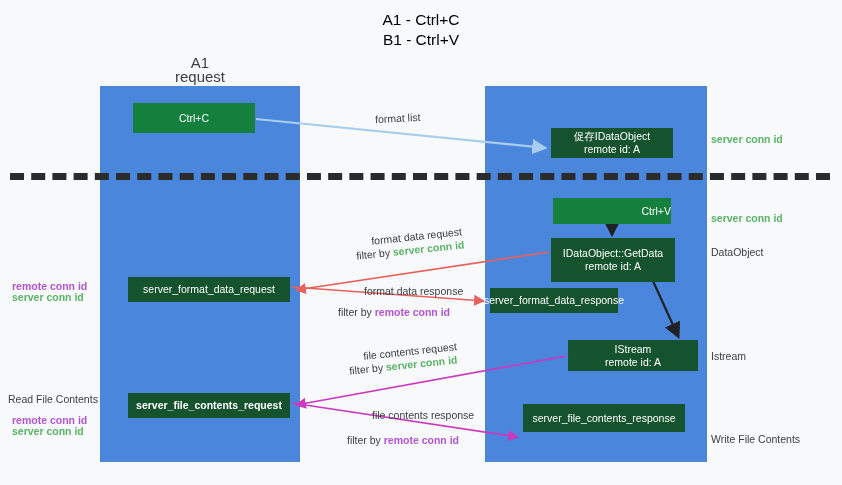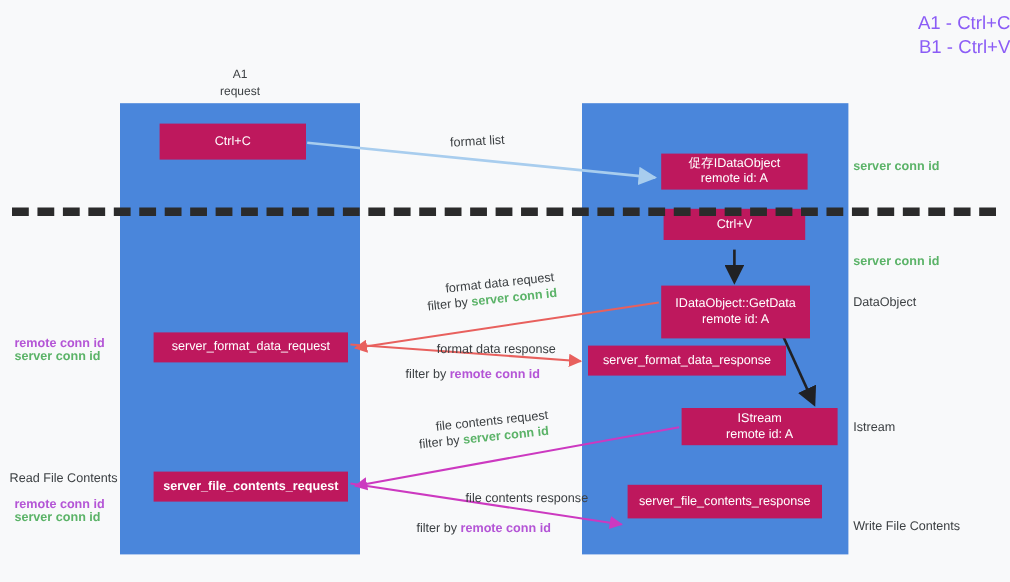--- a/index.html
+++ b/index.html
@@ -12,40 +12,40 @@
     overflow: hidden;
     font-family: "Liberation Sans", sans-serif;
     color: #3c4043;
   }
   #canvas { position: absolute; inset: 0; }
 
   
   .title {
     position: absolute;
     left: 0; right: 0; top: 10px;
-    text-align: right;
+    text-align: center;
     font-size: 15.5px;
     line-height: 20px;
-    color: #8b5cf6;
+    color: #000000;
     white-space: pre;
   }
 
   
   .lane {
     position: absolute;
     background: #4a86db;
     top: 86px; height: 376px;
   }
   .lane.a1 { left: 100px; width: 200px; }
   .lane.b1 { left: 485px; width: 222px; }
 
   .lane-header {
     position: absolute;
     text-align: center;
-    font-size: 10px;
+    font-size: 15px;
     line-height: 14px;
     color: #3c4043;
     white-space: pre;
   }
   .lane-header.a1 { left: 100px; width: 200px; top: 56px; }
   .lane-header.b1 { left: 485px; width: 222px; top: 56px; }
 
   
   .divider {
     position: absolute;
@@ -63,30 +63,30 @@
     flex-direction: column;
     align-items: center;
     justify-content: center;
     color: #ffffff;
     font-size: 10.5px;
     line-height: 13px;
     text-align: center;
     z-index: 5;
     white-space: pre;
   }
-  .box.green { background: #be185d; }
-  .box.orange { background: #be185d; }
+  .box.green { background: #15803d; }
+  .box.orange { background: #14532d; }
 
   
   .b-ctrlc      { left: 133px; top: 103px;  width: 122px; height: 30px; }
   .b-dataobj    { left: 551px; top: 128px;  width: 122px; height: 30px; }
-  .b-ctrlv      { left: 553px; top: 174px;  width: 118px; height: 26px; }
+  .b-ctrlv      { left: 553px; top: 198px;  width: 118px; height: 26px; align-items: flex-end; }
   .b-getdata    { left: 551px; top: 238px;  width: 124px; height: 44px; }
   .b-fmtreq     { left: 128px; top: 277px;  width: 162px; height: 25px; }
-  .b-fmtresp    { left: 490px; top: 288px;  width: 165px; height: 25px; }
+  .b-fmtresp    { left: 490px; top: 288px;  width: 128px; height: 25px; }
   .b-istream    { left: 568px; top: 340px;  width: 130px; height: 31px; }
   .b-filereq    { left: 128px; top: 393px;  width: 162px; height: 25px; font-weight: bold; }
   .b-fileresp   { left: 523px; top: 404px;  width: 162px; height: 28px; }
 
   
   .ann {
     position: absolute;
     font-size: 10.5px;
     line-height: 14px;
     white-space: pre;
@@ -121,21 +121,21 @@
 
   .l-formatlist { left: 375px; top: 111px; transform: rotate(-3deg); }
 
   .l-fdreq  { left: 371px; top: 229px; transform: rotate(-6deg); }
   .l-fdreq2 { left: 356px; top: 243px; transform: rotate(-6deg); }
   .l-fdresp { left: 364px; top: 284px; }
   .l-fdresp2{ left: 338px; top: 305px; }
 
   .l-fcreq  { left: 363px; top: 344px; transform: rotate(-6deg); }
   .l-fcreq2 { left: 349px; top: 358px; transform: rotate(-6deg); }
-  .l-fcresp { left: 372px; top: 408px; margin-left: 16px; }
+  .l-fcresp { left: 372px; top: 408px; }
   .l-fcresp2{ left: 347px; top: 433px; }
 
   svg.arrows {
     position: absolute; inset: 0;
     width: 842px; height: 485px;
     z-index: 3;
     overflow: visible;
   }
 </style>
 </head>

